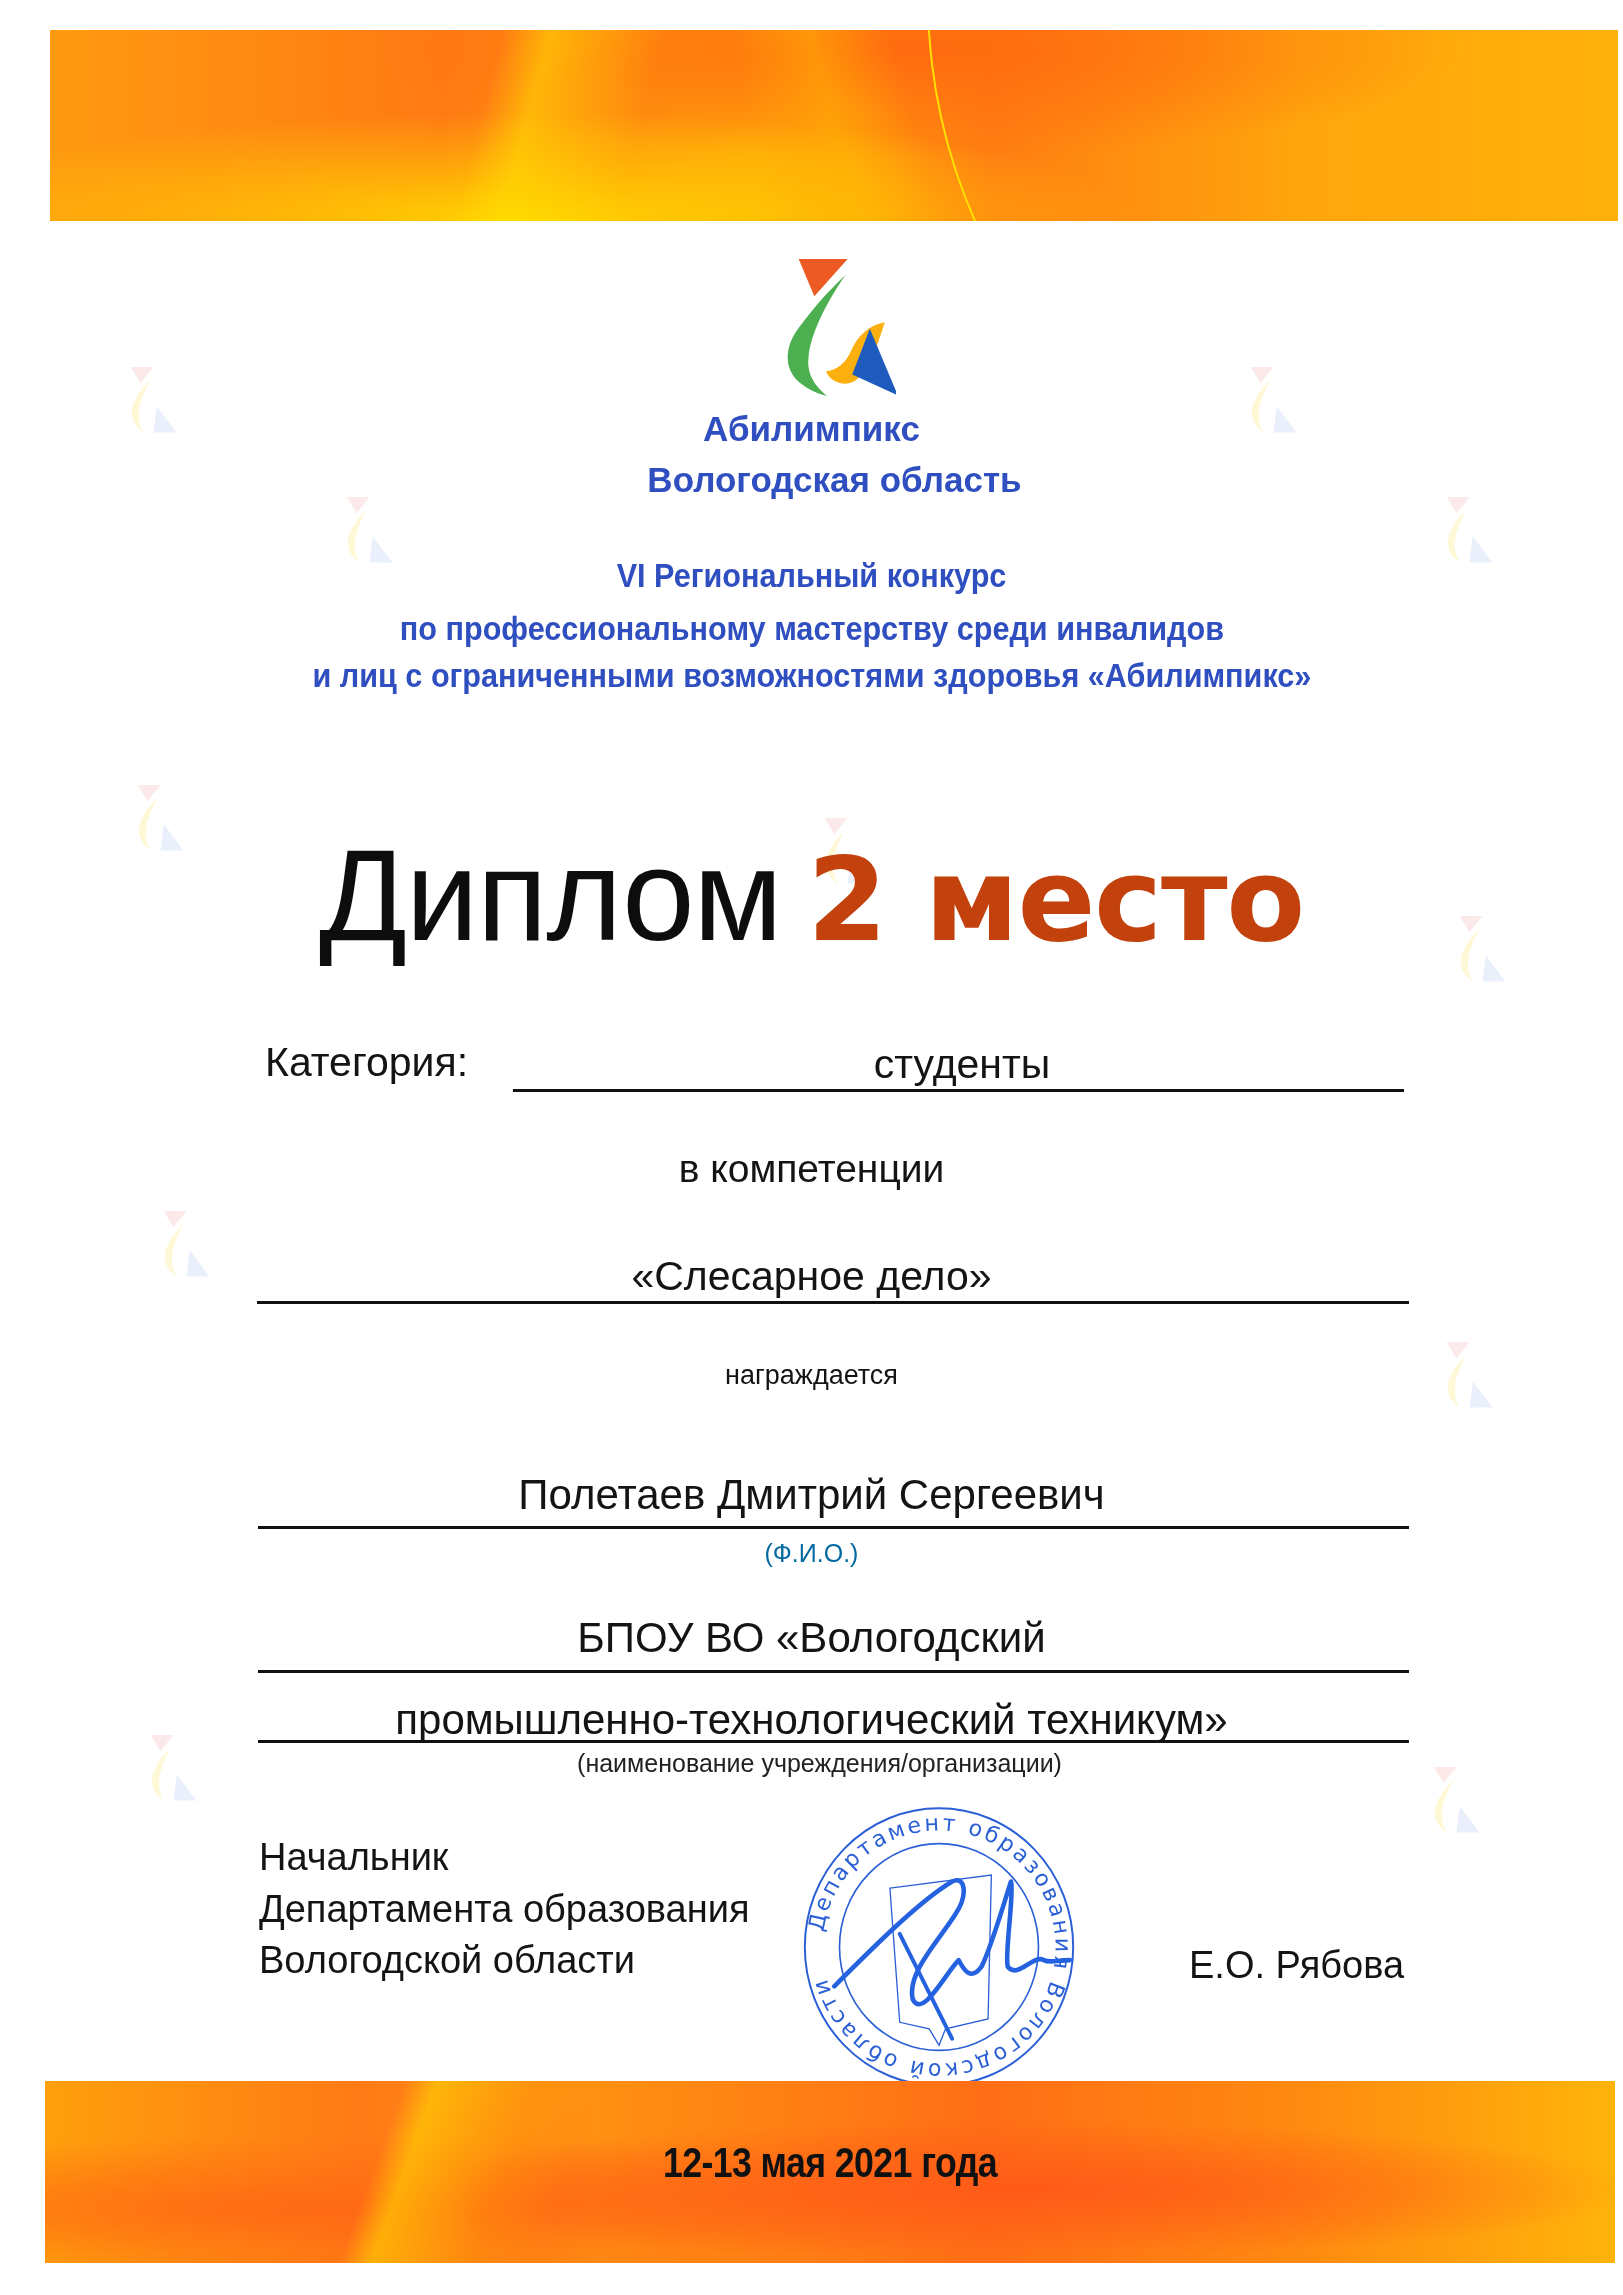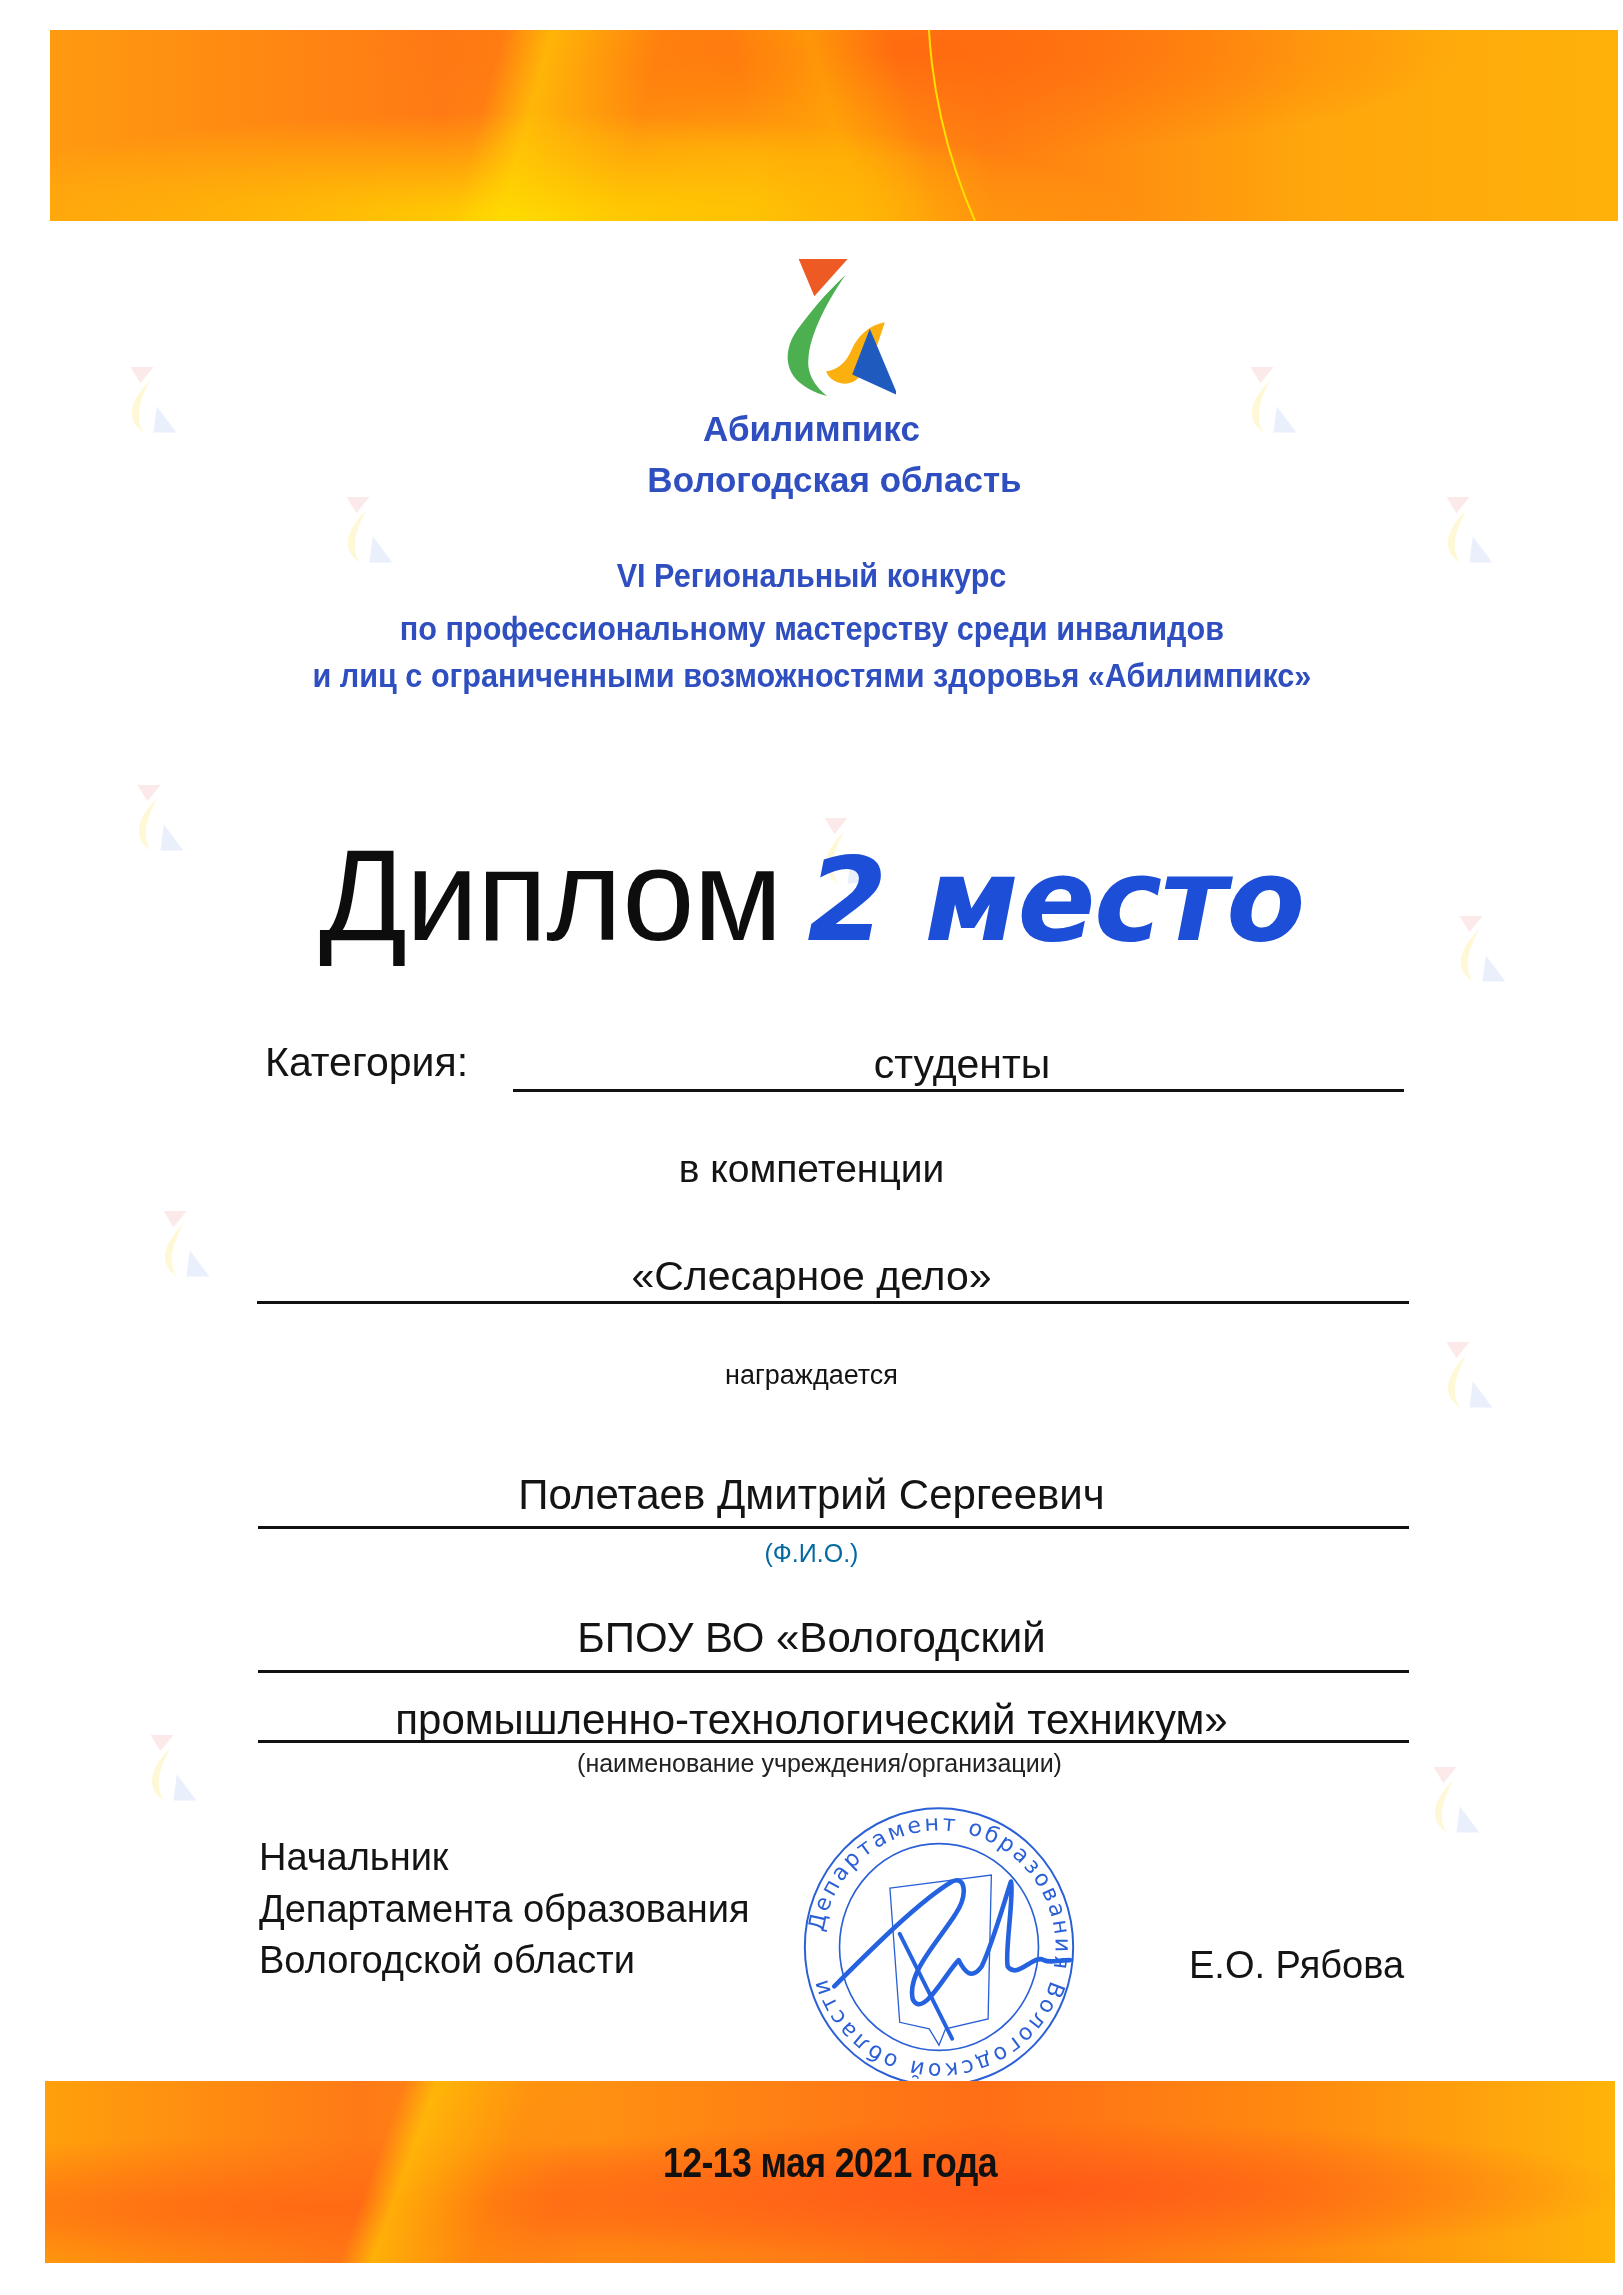--- a/index.html
+++ b/index.html
@@ -47,21 +47,21 @@
   .blue { color: #2f4fc0; font-weight: bold; font-family: "Liberation Sans", sans-serif; }
   .org1 { top: 409px; font-size: 35px; }
   .org2 { top: 460px; font-size: 35px; padding-left: 23px; }
   .c1 { top: 556px; font-size: 34px; }
   .c2 { top: 609px; font-size: 34px; }
   .c3 { top: 656px; font-size: 34px; }
   .cond { display: inline-block; transform: scaleX(0.9); transform-origin: center; }
 
   .title { top: 830px; font-size: 130px; font-weight: bold; line-height: 1; letter-spacing: -1.3px; }
   .title .t1 { color: #0d0d0d; font-family: "Liberation Sans", sans-serif; font-weight: normal; }
-  .title .t2 { color: #1d4ed8; font-family: "DejaVu Sans", sans-serif; font-weight: bold; font-size: 115px; margin-left: 26px; font-style: italic; }
+  .title .t2 { color: #c2410c; font-family: "DejaVu Sans", sans-serif; font-weight: bold; font-size: 115px; margin-left: 26px; }
 
   .lbl { position: absolute; font-weight: normal; color: #141414; font-family: "Liberation Sans", sans-serif; }
   .line { position: absolute; height: 2.6px; background: #111; }
 
   .cat-label { left: 265px; top: 1039px; font-size: 41px; }
   .cat-value { left: 517px; width: 890px; top: 1041px; font-size: 41px; text-align: center; }
   .competence { top: 1147px; font-size: 39px; }
   .skill { top: 1253px; font-size: 41px; }
   .awarded { top: 1360px; font-size: 27px; }
   .name { top: 1471px; font-size: 42px; }

